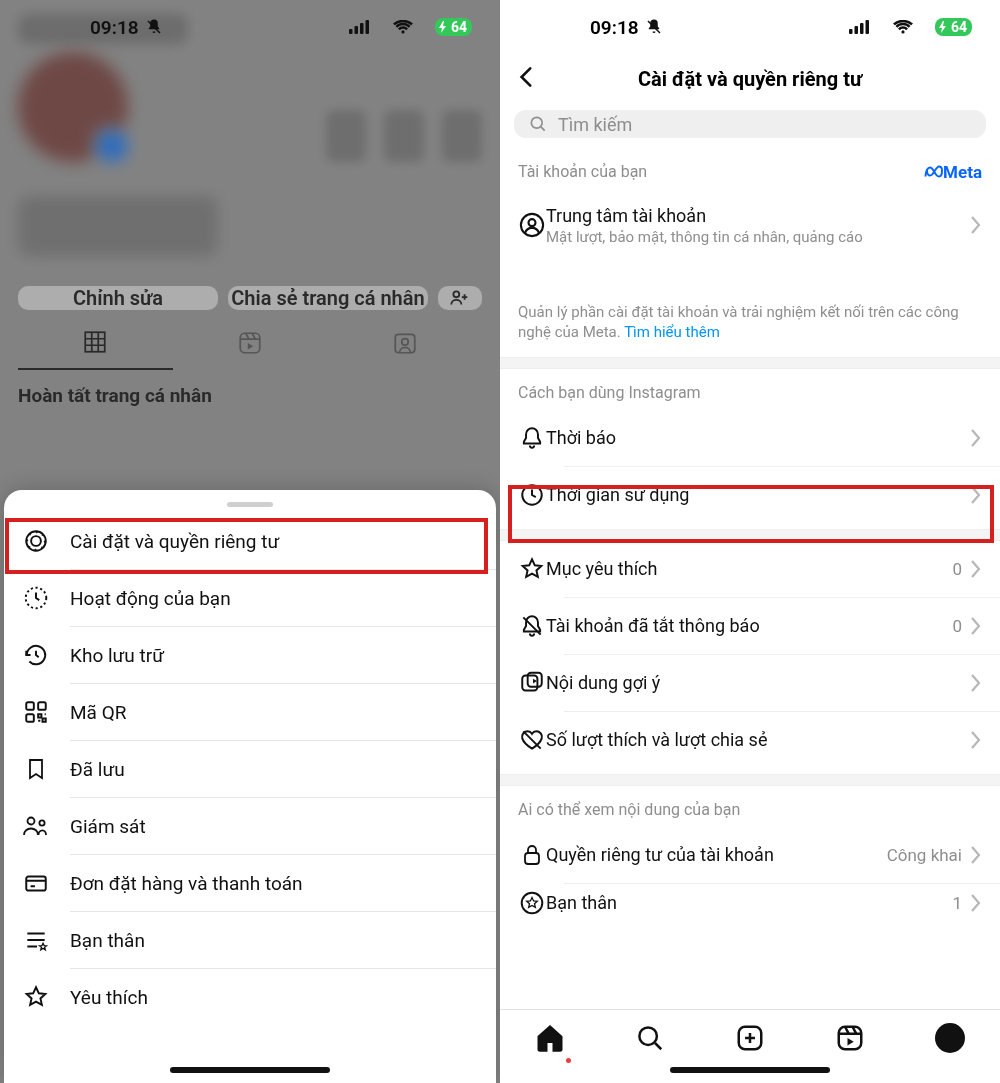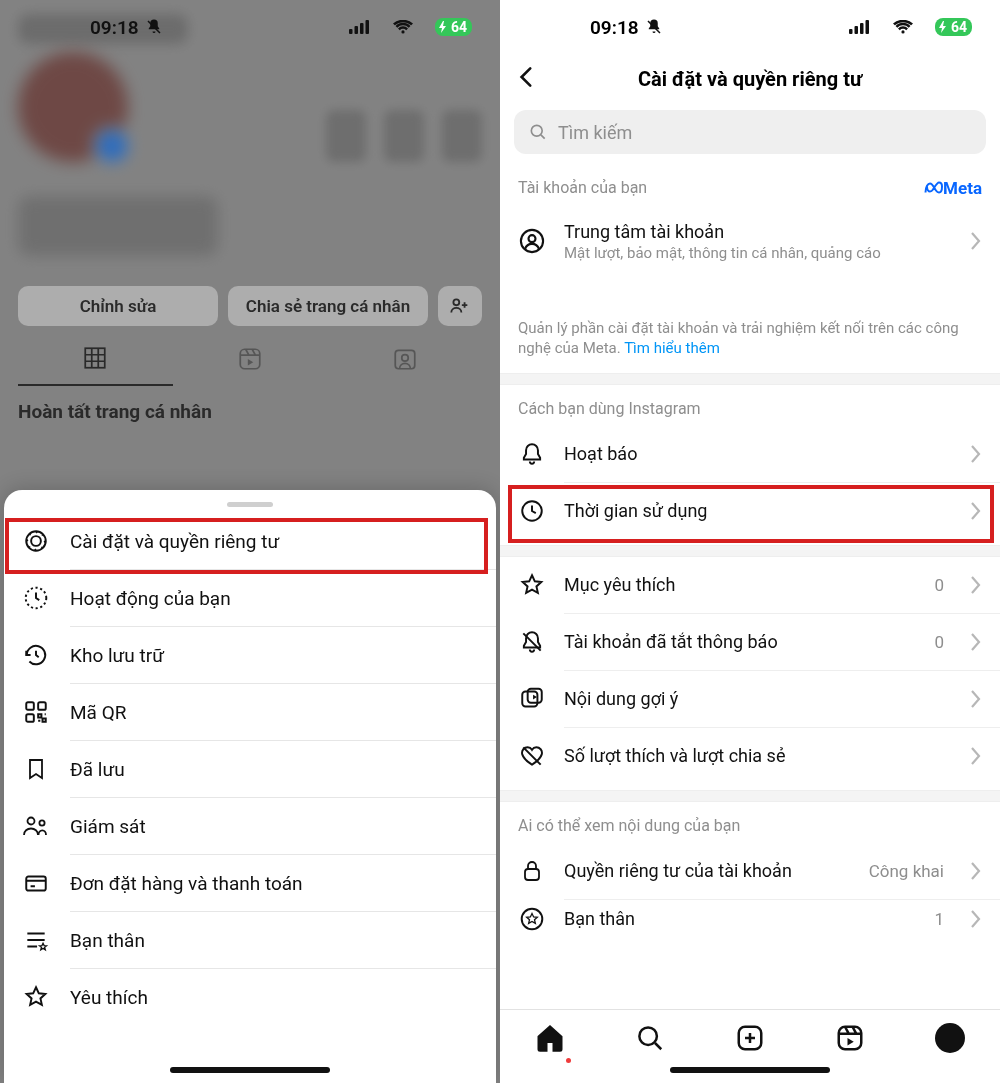--- a/index.html
+++ b/index.html
@@ -49,22 +49,22 @@
   .profile-area { padding-top:10px; }
   .blur-box { background: #8b8b8b; border-radius:10px; }
   .blur-box.br1 { width:170px; height:30px; filter:blur(6px); background:#777; margin-top:4px;}
   .blur-stats { display:flex; gap:18px; align-items:flex-end; }
   .blur-stats .col { width:40px; height:52px; background:#7a7a7a; border-radius:8px; filter:blur(5px);}
   .avatar-blur { width:110px; height:110px; border-radius:55px; background:#7a403b; filter:blur(8px); margin-top:8px; position:relative;}
   .avatar-blur::after{content:""; position:absolute; right:-4px; bottom:-4px; width:32px; height:32px; border-radius:50%; background:#1877f2; border:4px solid #a0a0a0;}
   .profile-name-blur{ width:200px; height:60px; background:#7c7c7c; filter:blur(7px); border-radius:12px; margin-top:34px;}
   .profile-buttons { display:flex; gap:10px; margin-top:30px; }
   .pbtn {
-    background:#dadada; color:#111; font-size:17px; font-weight:600;
-    border-radius:10px; height:40px; display:flex; align-items:center; justify-content:center;
+    background:#dadada; color:#111; font-size:20px; font-weight:600;
+    border-radius:10px; height:24px; display:flex; align-items:center; justify-content:center;
   }
   .pbtn.edit { flex:0 0 200px; }
   .pbtn.share { flex:1; }
   .pbtn.add { flex:0 0 44px; }
   .ptab-row { display:flex; height:54px; margin-top:6px; }
   .ptab { flex:1; display:flex; align-items:center; justify-content:center; }
   .ptab.active { border-bottom:2px solid #111; }
   .section-title-blur { font-size:19px; font-weight:700; color:#111; margin-top:14px;}
   
   .sheet {
@@ -89,30 +89,30 @@
     width:160px; height:6px; background:#111; border-radius:4px; z-index:6;
   }
   
   .right-phone { background:#fff; }
   .r-header {
     display:flex; align-items:center; justify-content:center; position:relative;
     height:50px; font-size:20px; font-weight:700;
   }
   .r-header .back { position:absolute; left:14px; top:10px; }
   .r-search {
-    margin:6px 14px 10px; height:44px; background:#efefef; border-radius:12px;
+    margin:6px 14px 10px; height:28px; background:#efefef; border-radius:12px;
     display:flex; align-items:center; gap:10px; padding:0 14px; color:#8e8e8e; font-size:18px;
   }
   .r-section-label {
     color:#8e8e8e; font-size:16px; padding:14px 18px 8px;
     display:flex; align-items:flex-start; justify-content:space-between;
   }
   .meta-logo { color:#0866ff; font-weight:700; font-size:17px; display:flex; align-items:center; gap:0;}
   .r-row {
-    display:flex; align-items:center; gap:18px; padding:0 18px; height:56px; position:relative;
+    display:flex; align-items:center; padding:0 18px; height:56px; position:relative;
   }
   .r-row .ic { width:28px; display:flex; justify-content:center; color:#111;}
   .r-row .txt { flex:1; font-size:18px; color:#111; }
   .r-row .sub { font-size:15px; color:#8e8e8e; margin-top:2px; }
   .r-row .chev { color:#b7b7b7; }
   .r-row .val { color:#8e8e8e; font-size:17px; margin-right:6px;}
   .r-row-tall { height:70px; }
   .r-note { color:#8e8e8e; font-size:15px; line-height:1.35; padding:6px 18px 14px;margin-top:36px; }
   .r-note .link { color:#0095f6; }
   .r-sep { height:12px; background:#f4f4f4; border-top:1px solid #eee; border-bottom:1px solid #eee;}
@@ -420,21 +420,21 @@
       <span>Cách bạn dùng Instagram</span>
     </div>
 
   <div class="r-row">
     <span class="ic">
         <svg width="26" height="26" viewBox="0 0 24 24" fill="none" stroke="#111" stroke-width="1.8">
           <path d="M12 3a5.5 5.5 0 0 0-5.5 5.5V12l-2 3.5V17h15v-1.5L17.5 12V8.5A5.5 5.5 0 0 0 12 3z"></path>
           <path d="M10 19a2 2 0 0 0 4 0"></path>
         </svg>
       </span>
-    <span class="txt">Hoạt báo</span>
+    <span class="txt">Thời báo</span>
     <span class="chev">
         <svg width="14" height="22" viewBox="0 0 14 22" fill="none" stroke="#b7b7b7" stroke-width="2.2">
           <path d="M4 3l7 8-7 8"></path>
         </svg>
       </span>
   </div>
   <div class="r-sep-thin"></div>
   <div class="r-row">
     <span class="ic">
         <svg width="26" height="26" viewBox="0 0 24 24" fill="none" stroke="#111" stroke-width="1.8">

